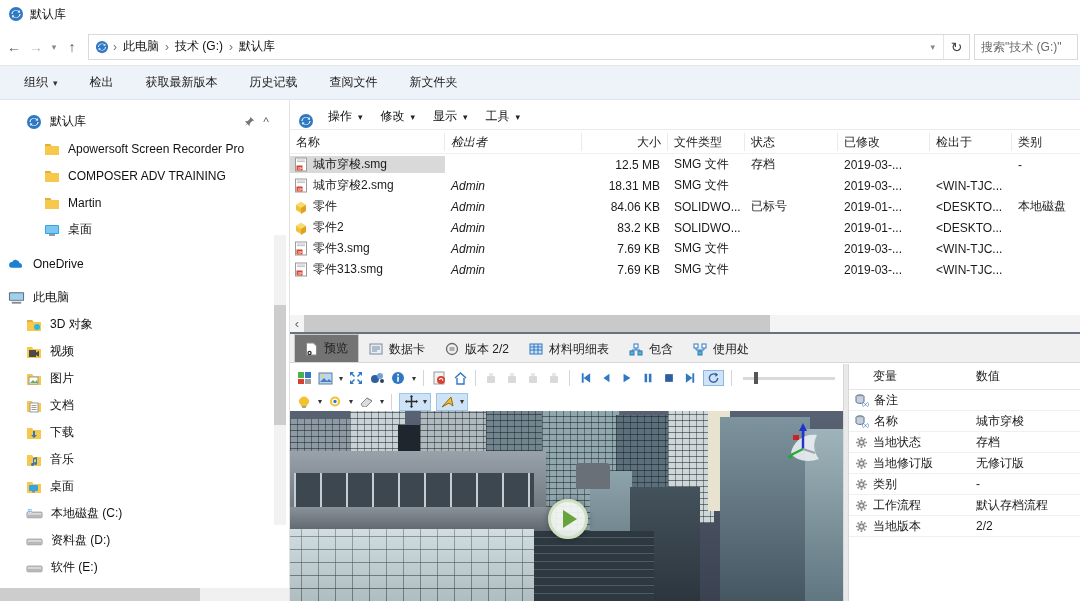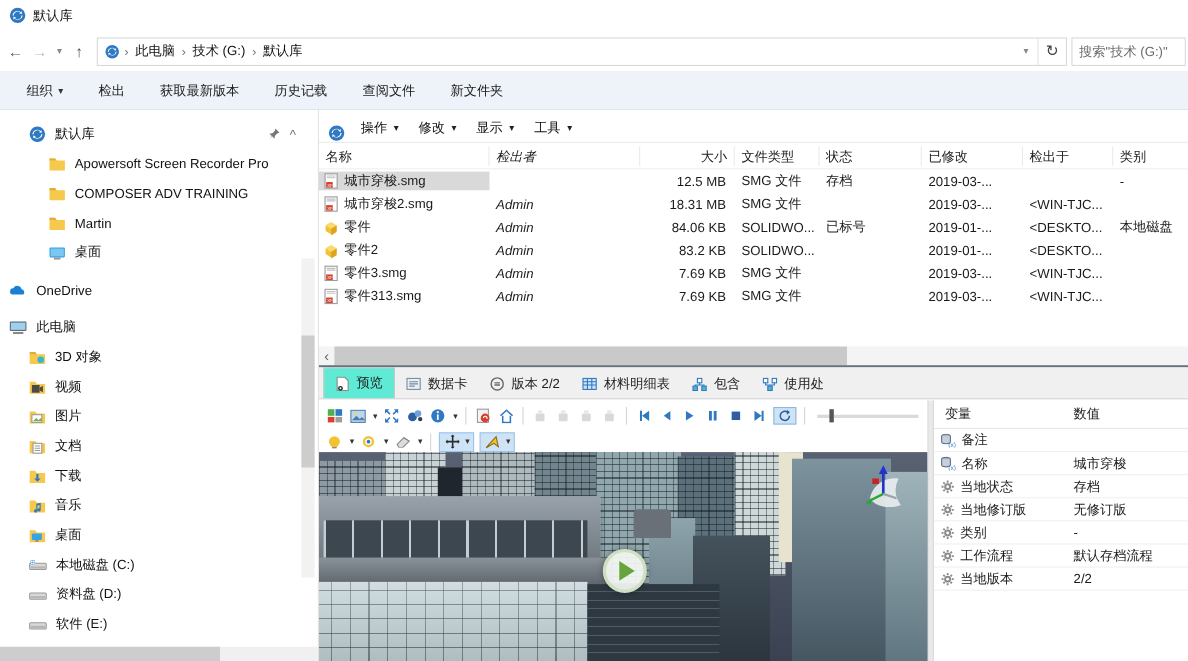--- a/index.html
+++ b/index.html
@@ -73,21 +73,21 @@
   .fl-hscroll { position:absolute; top:215px; left:0; width:790px; height:17px; background:#f4f4f4; display:flex; align-items:center; }
   .fl-hscroll .arr { width:14px; text-align:center; color:#666; font-size:13px; }
   .fl-hscroll .track { position:relative; flex:1; height:17px; }
   .fl-hscroll .thumb { position:absolute; left:0; top:0; height:17px; width:60%; background:#c9c9c9; }
 
   .darkline { position:absolute; top:232px; left:0; right:0; height:2px; background:#68727f; }
 
   
   .tabbar { position:absolute; top:234px; left:0; right:0; height:29px; background:#f0f0f0; border-bottom:1px solid #d8d8d8; display:flex; align-items:flex-end; padding-left:4px; }
   .tab { display:flex; align-items:center; gap:6px; height:26px; padding:0 10px; color:#222; cursor:default; }
-  .tab.active { background:#5eead4; border:1px solid #c9c9c9; border-bottom:0; height:28px;text-align:right; }
+  .tab.active { background:#737373; border:1px solid #c9c9c9; border-bottom:0; height:28px;text-align:right; }
 
   
   .lower { position:absolute; top:264px; left:0; right:0; bottom:0; display:flex; }
   .preview { position:relative; width:553px; background:#fff; }
   .vdivider { width:6px; background:#e9e9e9; border-left:1px solid #d8d8d8; border-right:1px solid #d8d8d8; }
   .varspanel { flex:1; background:#fff; position:relative; }
 
   
   .ptb1 { height:28px; display:flex; align-items:center; gap:5px; padding-left:6px; }
   .ptb2 { height:19px; display:flex; align-items:center; gap:5px; padding-left:6px; }
@@ -105,21 +105,21 @@
   .viewport { position:absolute; top:47px; left:0; right:0; bottom:0; background:linear-gradient(#596273,#3a4150); overflow:hidden; }
   .b { position:absolute; }
   .grid-lt { background-image:repeating-linear-gradient(0deg,rgba(30,40,48,.55) 0 1px,transparent 1px 11px),repeating-linear-gradient(90deg,rgba(30,40,48,.45) 0 1px,transparent 1px 14px); }
   .grid-sm { background-image:repeating-linear-gradient(0deg,rgba(15,22,28,.5) 0 1px,transparent 1px 6px),repeating-linear-gradient(90deg,rgba(15,22,28,.4) 0 1px,transparent 1px 7px); }
   .playbtn { position:absolute; left:258px; top:88px; width:40px; height:40px; border-radius:50%; background:rgba(245,248,243,.92); border:3px solid #cfe0c2; display:flex; align-items:center; justify-content:center; box-shadow:0 0 6px rgba(0,0,0,.35); }
   .playbtn .tri { width:0; height:0; border-left:14px solid #67a43c; border-top:9px solid transparent; border-bottom:9px solid transparent; margin-left:4px; }
   .triad { position:absolute; right:18px; top:8px; }
 
   
   .vp-head { display:flex; height:26px; align-items:center; border-bottom:1px solid #e6e6e6; color:#222; }
-  .vp-head .h1 { width:127px; padding-left:10px; }
+  .vp-head .h1 { width:127px; padding-left:24px; }
   .vp-head .h2 { flex:1; }
   .vp-row { display:flex; height:21px; align-items:center; border-bottom:1px solid #f0f0f0; }
   .vp-row .lab { width:127px; display:flex; align-items:center; gap:5px; padding-left:6px; color:#1a1a1a; white-space:nowrap; }
   .vp-row .val { flex:1; color:#1a1a1a; white-space:nowrap; }
 
   .ic { display:inline-flex; align-items:center; justify-content:center; flex:0 0 auto; }
 </style>
 </head>
 <body>
 

